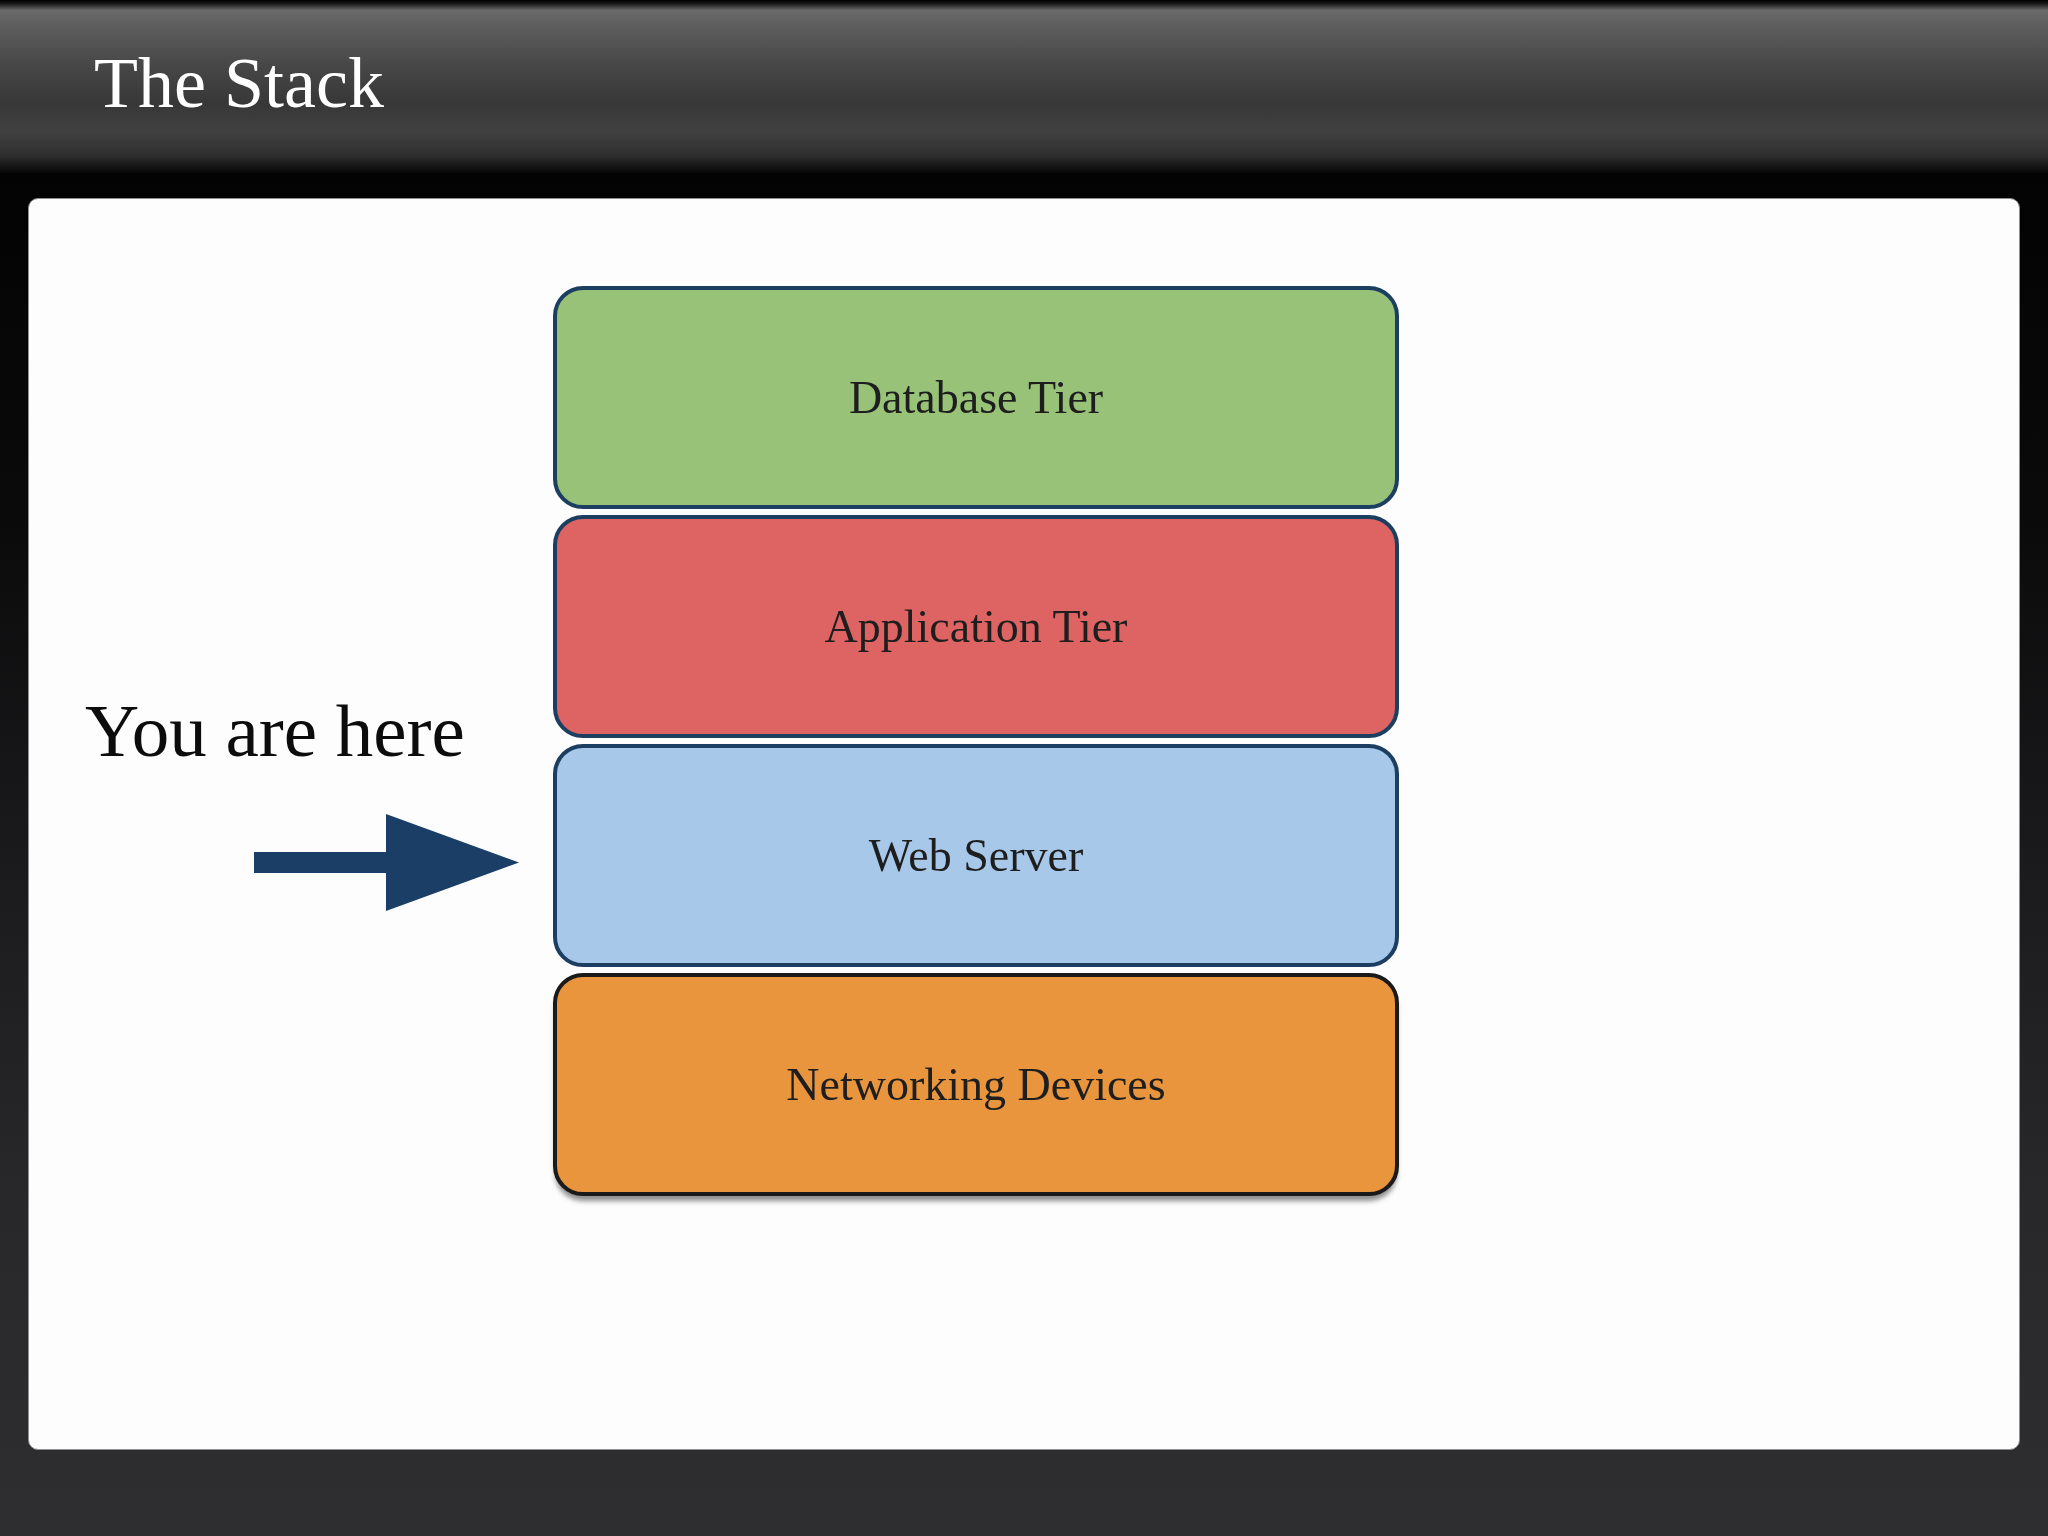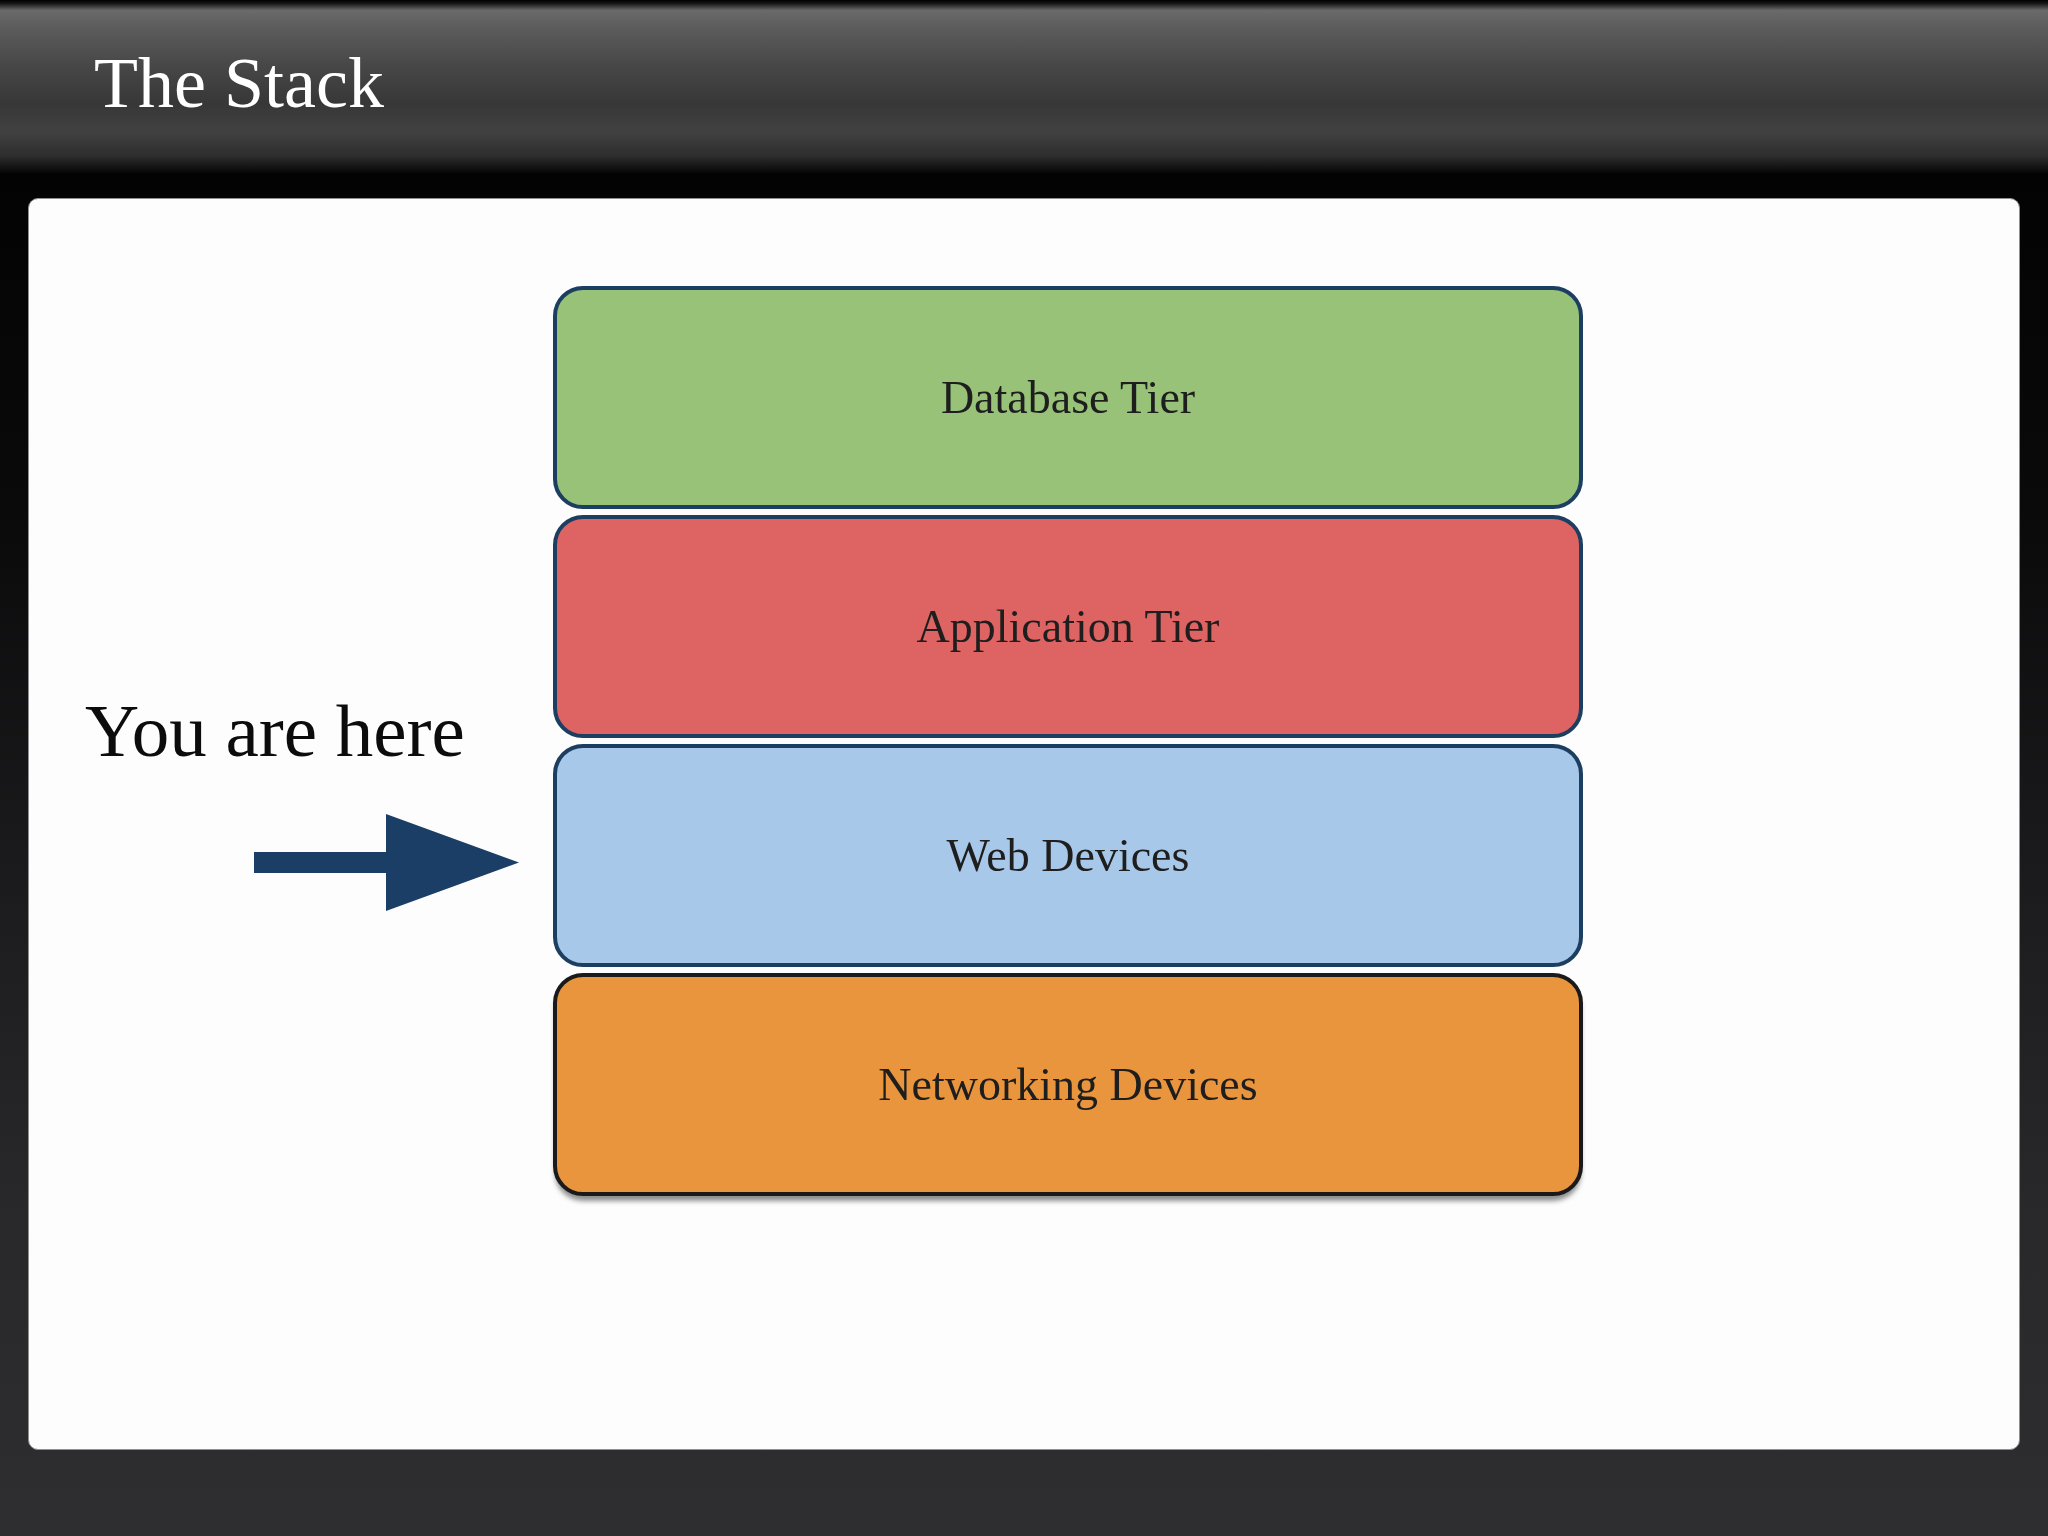--- a/index.html
+++ b/index.html
@@ -72,21 +72,21 @@
 
   
   .stack {
     position: absolute;
     left: 553px;
     top: 286px;
     width: 1030px;
   }
   .layer {
     box-sizing: border-box;
-    width: 1030px;
+    width: 846px;
     height: 223px;
     margin-bottom: 6px;
     border: 4px solid #1b3e61;
     border-radius: 30px;
     display: flex;
     align-items: center;
     justify-content: center;
     font-size: 46px;
     color: #1e1e1e;
   }
@@ -144,20 +144,20 @@
   </div>
 
   <div class="stack">
     <div class="layer layer-database">
       <span>Database Tier</span>
     </div>
     <div class="layer layer-application">
       <span>Application Tier</span>
     </div>
     <div class="layer layer-webserver">
-      <span>Web Devices</span>
+      <span>Web Server</span>
     </div>
     <div class="layer layer-networking">
       <span>Networking Devices</span>
     </div>
   </div>
 
 </div>
 
 </body></html>

